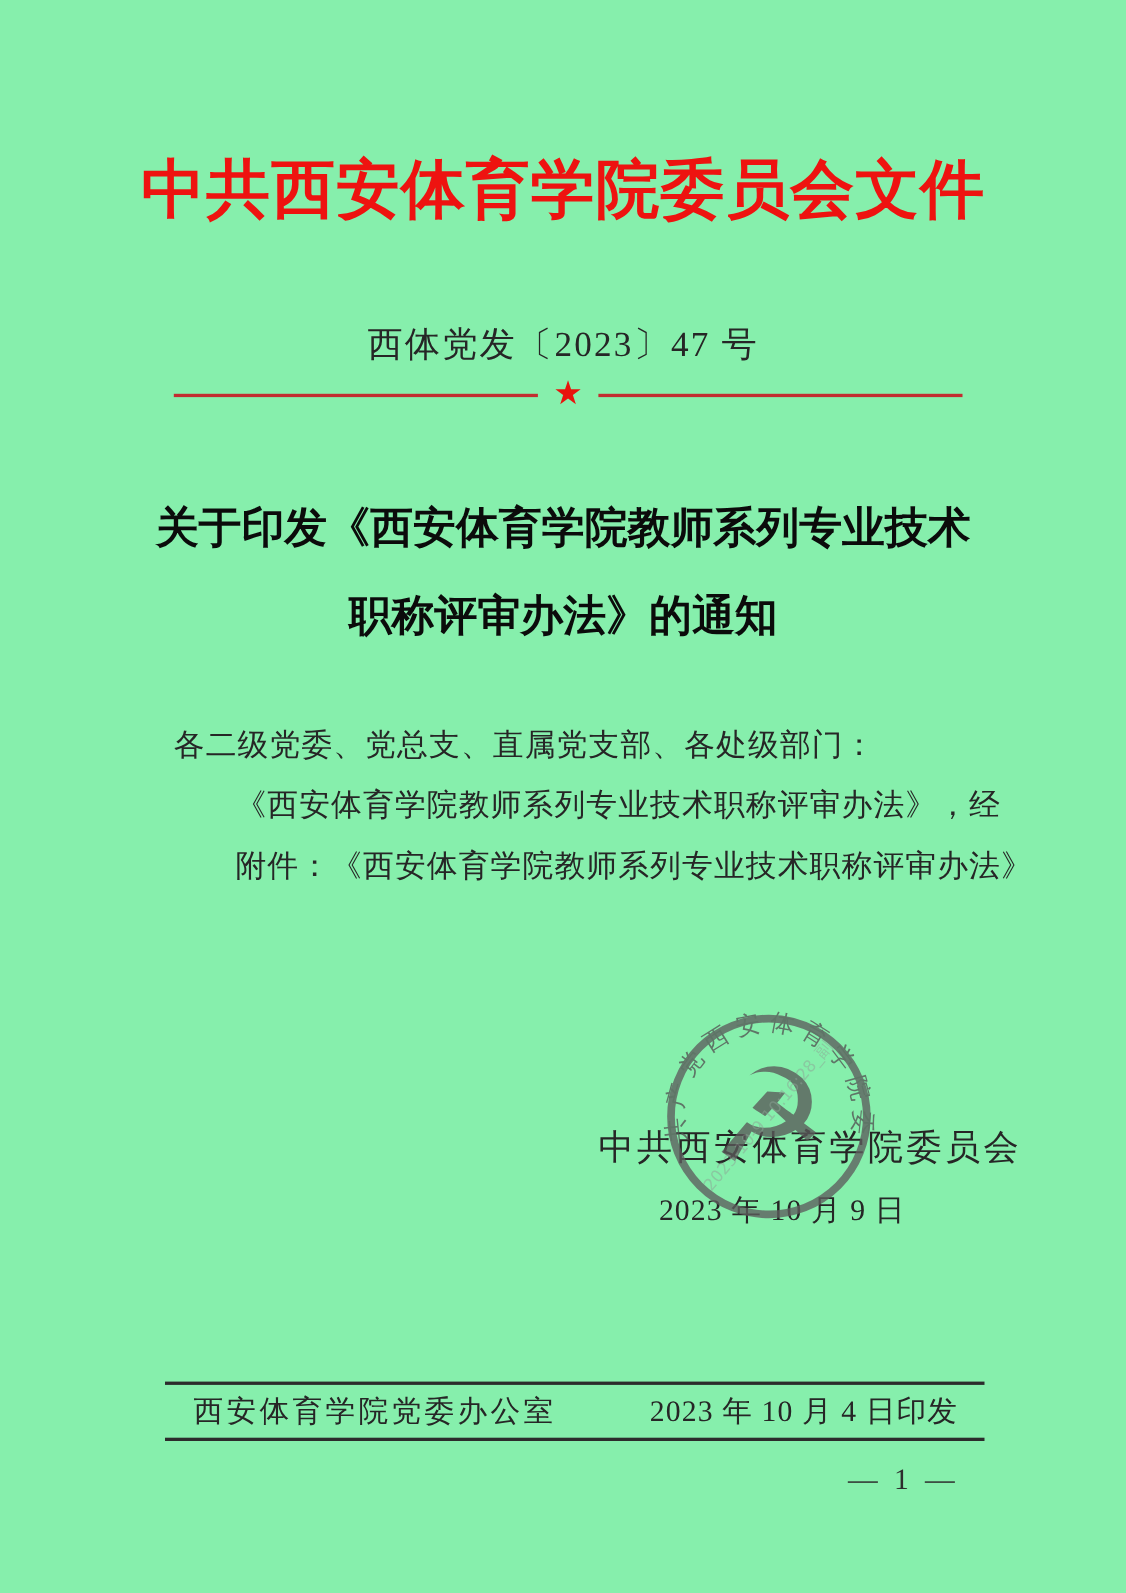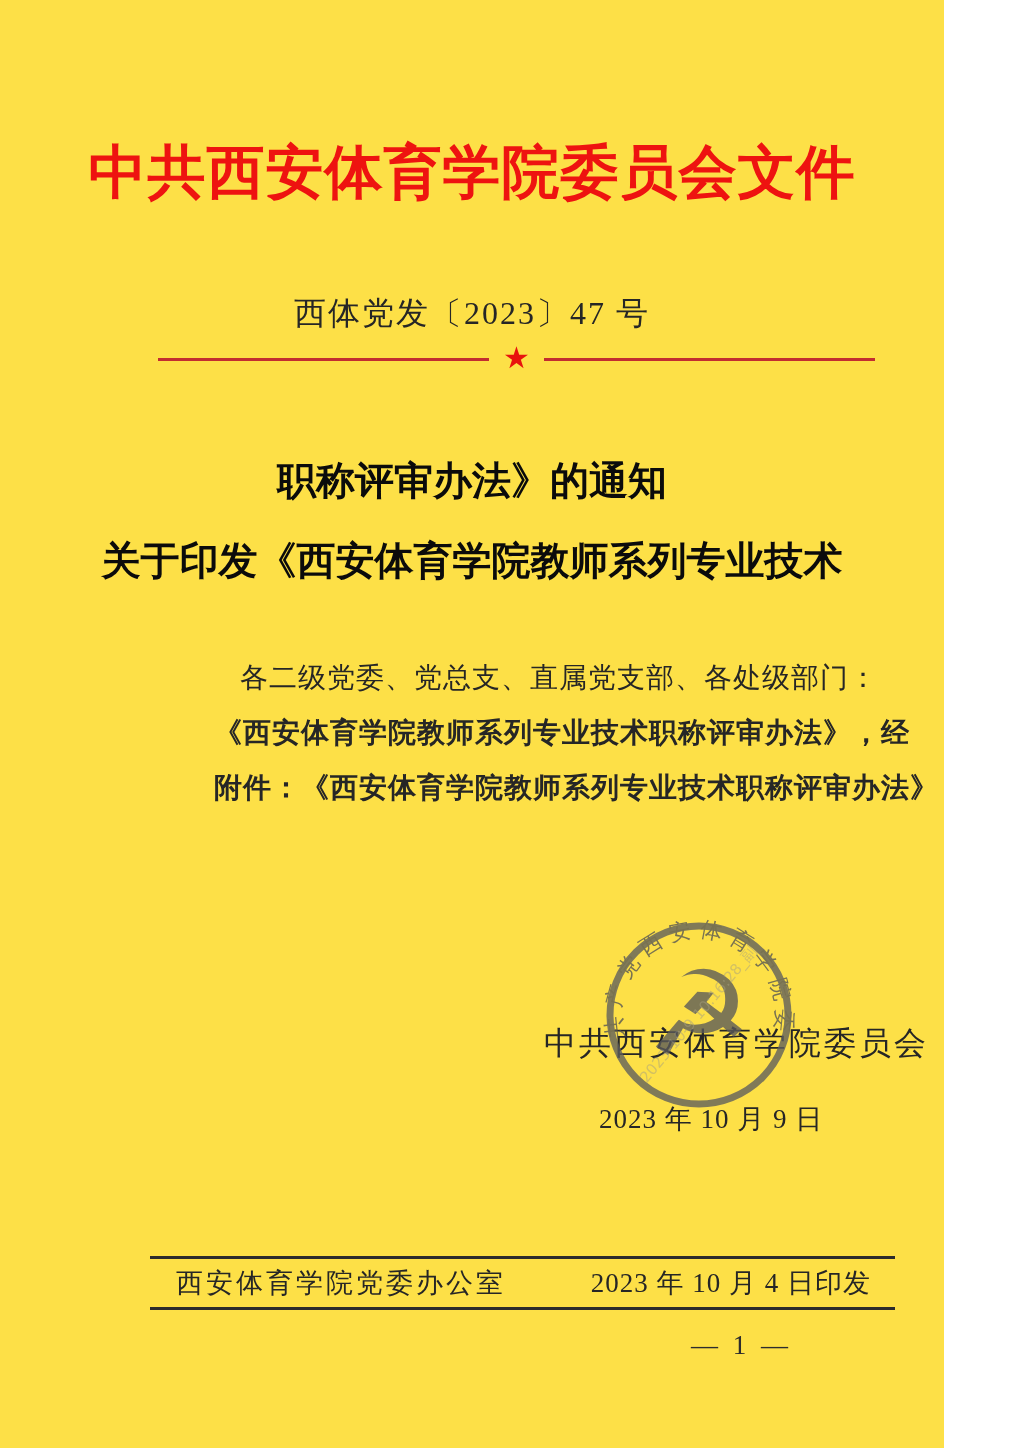--- a/index.html
+++ b/index.html
@@ -1,17 +1,17 @@
 <!DOCTYPE html>
 <html><head>
 <meta charset="utf-8">
 <style>
   html,body { margin:0; padding:0; background:#ffffff; }
   .page {
-    position:relative; width:944px; height:1448px; background:#fde047;
+    position:relative; width:1024px; height:1448px; background:#86efac;
     font-family:"Liberation Serif","DejaVu Serif",serif; overflow:hidden;
   }
   .header-title {
     position:absolute; top:134px; left:0; width:100%; text-align:center;
     color:#ee1310; font-size:58px; font-weight:700; letter-spacing:1px; white-space:nowrap;
   }
   .doc-number {
     position:absolute; top:292px; left:0; width:100%; text-align:center;
     font-size:32px; color:#262626; letter-spacing:2px;
   }
@@ -24,29 +24,29 @@
     color:#e8130d; font-size:30px; line-height:1; margin:0 14px; transform:translateY(-1px);
   }
   .doc-title {
     position:absolute; top:441px; left:0; width:100%; text-align:center;
     font-size:39px; font-weight:700; color:#0b0b0b; line-height:80px; white-space:nowrap;
   }
   .body-block {
     position:absolute; top:650px; left:158px; width:720px;
     font-size:28px; line-height:55px; color:#262626; letter-spacing:1px;
   }
-  .body-block > div { white-space:nowrap;text-align:right; }
-  .indent { text-indent:2em;font-weight:bold; }
+  .body-block > div { white-space:nowrap; }
+  .indent { text-indent:2em; }
   .sig-org {
     position:absolute; top:1022px; left:544px; font-size:32px; color:#262626;
     letter-spacing:3px; white-space:nowrap;
   }
   .sig-date {
     position:absolute; top:1082px; left:599px; font-size:27px; color:#262626;
-    letter-spacing:1px; white-space:nowrap;margin-top:19px;
+    letter-spacing:1px; white-space:nowrap;
   }
   .seal {
     position:absolute; top:905px; left:589px; width:220px; height:220px;
     opacity:0.78; pointer-events:none;
   }
   .seal svg { overflow:visible; }
   .footer-bar {
     position:absolute; top:1256px; left:150px; width:745px; height:54px;
     border-top:3px solid #2c2c2c; border-bottom:3px solid #2c2c2c;
     box-sizing:border-box; display:flex; justify-content:space-between; align-items:center;
@@ -68,22 +68,22 @@
 
   <div class="doc-number">西体党发〔2023〕47 号</div>
 
   <div class="rule-row">
     <div class="red-rule"></div>
     <div class="star">★</div>
     <div class="red-rule"></div>
   </div>
 
   <div class="doc-title">
+    <div>关于印发《西安体育学院教师系列专业技术</div>
     <div>职称评审办法》的通知</div>
-    <div>关于印发《西安体育学院教师系列专业技术</div>
   </div>
 
   <div class="body-block">
     <div>各二级党委、党总支、直属党支部、各处级部门：</div>
     <div class="indent">《西安体育学院教师系列专业技术职称评审办法》，经</div>
     <div class="indent">附件：《西安体育学院教师系列专业技术职称评审办法》</div>
   </div>
 
   <div class="sig-org">中共西安体育学院委员会</div>
 

